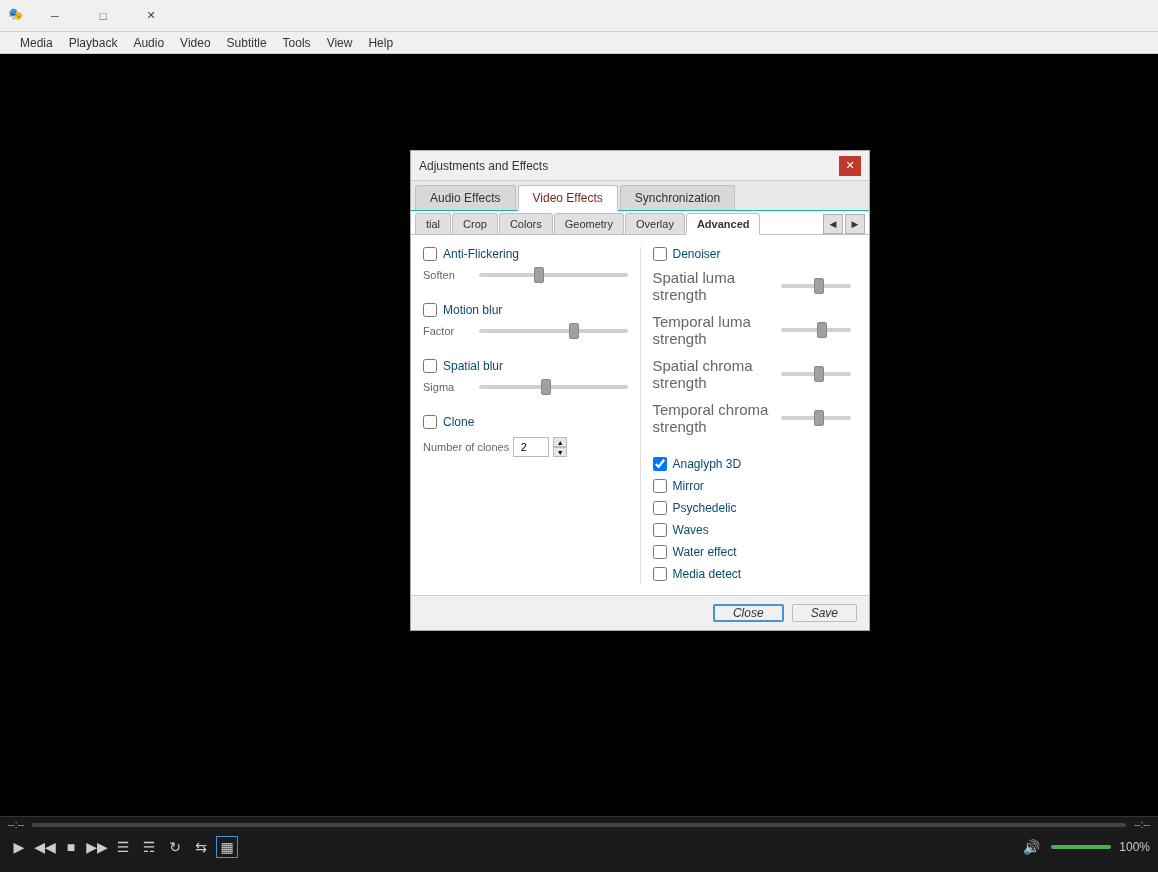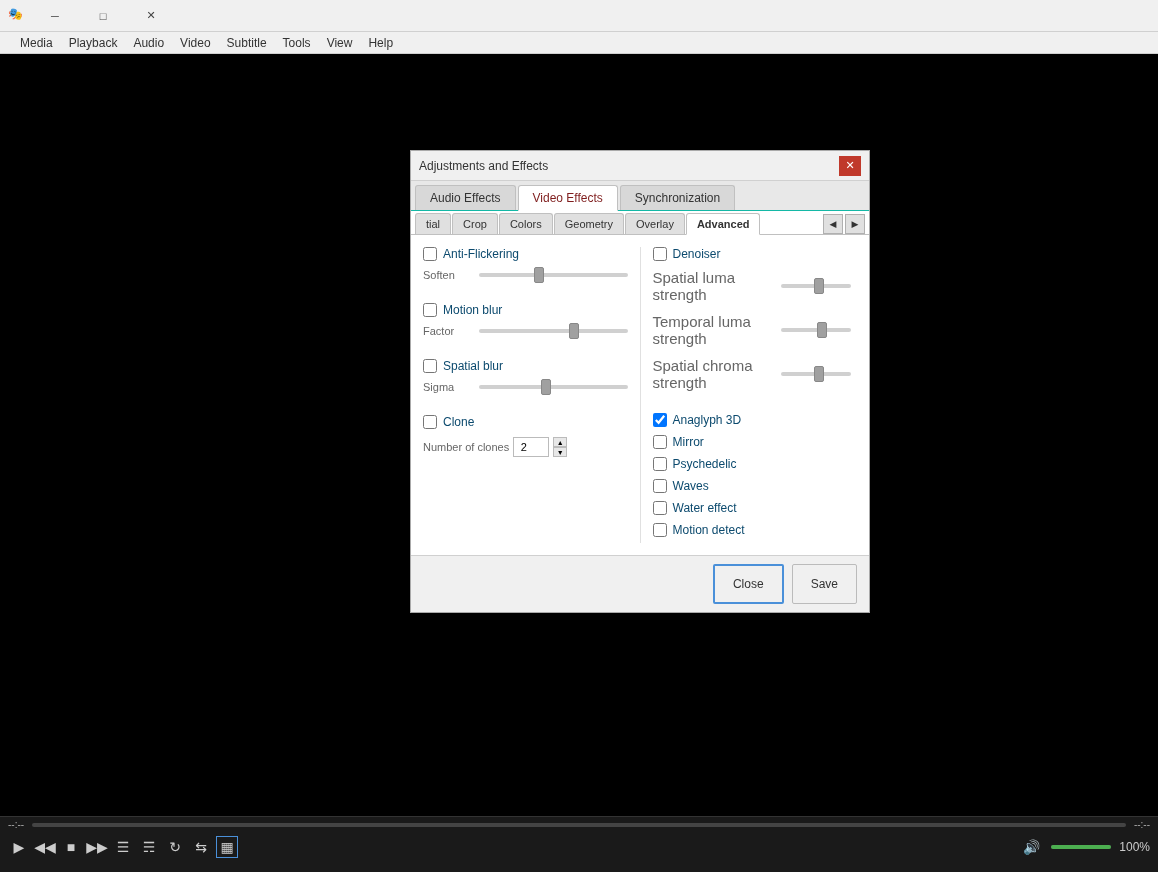--- a/index.html
+++ b/index.html
@@ -356,27 +356,28 @@
     
     .dialog-footer {
       background: #f0f0f0;
       padding: 8px 12px;
       display: flex;
       justify-content: flex-end;
       gap: 8px;
       border-top: 1px solid #d0d0d0;
     }
     .footer-btn {
-      padding: 11px 18px;
+      padding: 0 18px;
       font-size: 12px;
       cursor: pointer;
       border: 1px solid #bbb;
       background: #f0f0f0;
       border-radius: 2px;
       color: #333;
+      font-style: italic;
     }
     .footer-btn.primary {
       border: 2px solid #4a90d9;
     }
 
     .time-label {
       color: #aaa;
       font-size: 10px;
     }
   </style>
@@ -495,20 +496,24 @@
           <input type="range" min="0" max="100" value="55" style="width: 70px; flex: 0 0 auto;">
         </div>
         <div class="slider-row">
           <span class="slider-label-wide">Temporal luma strength</span>
           <input type="range" min="0" max="100" value="60" style="width: 70px; flex: 0 0 auto;">
         </div>
         <div class="slider-row">
           <span class="slider-label-wide">Spatial chroma strength</span>
           <input type="range" min="0" max="100" value="55" style="width: 70px; flex: 0 0 auto;">
         </div>
+        <div class="slider-row">
+          <span class="slider-label-wide">Temporal chroma strength</span>
+          <input type="range" min="0" max="100" value="55" style="width: 70px; flex: 0 0 auto;">
+        </div>
 
         <div class="section-gap"></div>
 
         <div class="check-row">
           <input type="checkbox" id="anaglyph" checked="" style="">
           <label class="check-label" for="anaglyph">Anaglyph 3D</label>
         </div>
 
         <div class="check-row">
           <input type="checkbox" id="mirror" style="">
@@ -525,21 +530,21 @@
           <label class="check-label" for="waves">Waves</label>
         </div>
 
         <div class="check-row">
           <input type="checkbox" id="water-effect" style="">
           <label class="check-label" for="water-effect">Water effect</label>
         </div>
 
         <div class="check-row">
           <input type="checkbox" id="motion-detect" style="">
-          <label class="check-label" for="motion-detect">Motion detect</label>
+          <label class="check-label" for="motion-detect">Media detect</label>
         </div>
       </div>
     </div>
 
     <div class="dialog-footer">
       <button class="footer-btn primary">Close</button>
       <button class="footer-btn">Save</button>
     </div>
   </div>
 

